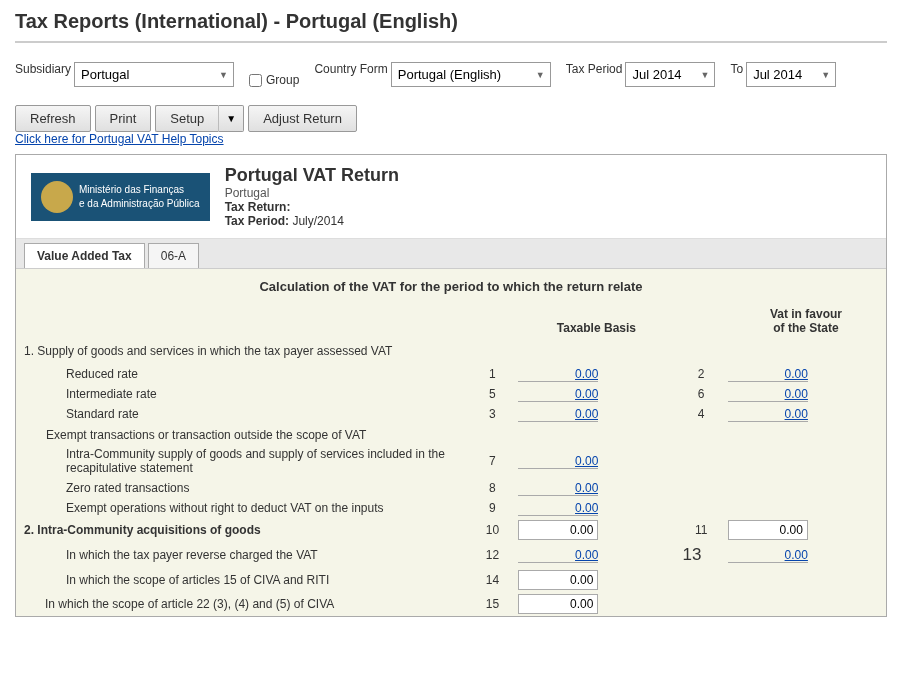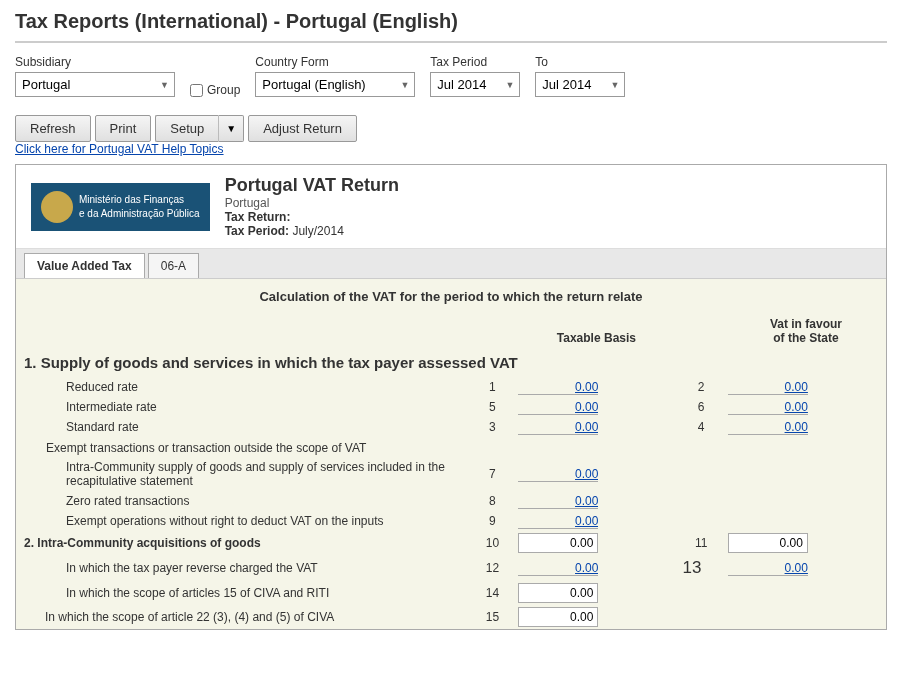--- a/index.html
+++ b/index.html
@@ -4,21 +4,21 @@
   <style>
     * { box-sizing: border-box; margin: 0; padding: 0; }
     body { font-family: Arial, sans-serif; font-size: 13px; color: #333; background: #fff; }
 
     .page-container { padding: 10px 15px; }
 
     .page-title { font-size: 20px; font-weight: bold; color: #333; margin-bottom: 12px; padding-bottom: 8px; border-bottom: 2px solid #ccc; }
 
     .toolbar-row { display: flex; align-items: flex-end; gap: 15px; margin-bottom: 8px; flex-wrap: wrap; }
 
-    .field-group { display: flex; flex-direction: column; gap: 3px; }
+    .field-group { display: flex; flex-direction: row; gap: 3px; }
     .field-group label { font-size: 12px; color: #333; }
 
     .select-wrapper { position: relative; display: inline-block; }
     .select-wrapper select { 
       appearance: none; 
       background: #fff; 
       border: 1px solid #999; 
       padding: 4px 22px 4px 6px; 
       font-size: 13px; 
       cursor: pointer;
@@ -254,21 +254,21 @@
             <td class="col-header" style="width:100px">Taxable Basis</td>
             <td style="width:30px"></td>
             <td class="col-header-right" style="width:100px">
               <span>Vat in favour</span><br>
               <span>of the State</span>
             </td>
           </tr>
         </thead>
         <tbody id="vat-table-body">
         <tr>
-      <td colspan="5" style="padding: 6px 8px; font-weight: bold; font-size: 15px;">
+      <td colspan="5" style="padding: 6px 8px; font-weight: normal; font-size: 12px;">
         1.  Supply of goods and services in which the tax payer assessed VAT
       </td>
     </tr>
             <tr>
       <td style="padding: 3px 8px 3px 50px; font-weight:normal; font-size:12px;">Reduced rate</td>
       <td style="text-align:center; width:30px; font-size:12px;">1</td>
       <td style="width:100px; padding:2px;"><input type="text" value="0.00" style="width: 80px; border-top: none; border-right: none; border-left: none; border-image: initial; border-bottom: 1px solid rgb(170, 170, 170); background: transparent; text-align: right; font-size: 12px; color: rgb(6, 69, 173); text-decoration: underline;"></td>
       <td style="text-align:center; width:30px; font-size:12px;">2</td>
       <td style="width:100px; padding:2px;"><input type="text" value="0.00" style="width: 80px; border-top: none; border-right: none; border-left: none; border-image: initial; border-bottom: 1px solid rgb(170, 170, 170); background: transparent; text-align: right; font-size: 12px; color: rgb(6, 69, 173); text-decoration: underline;"></td>
     </tr>

